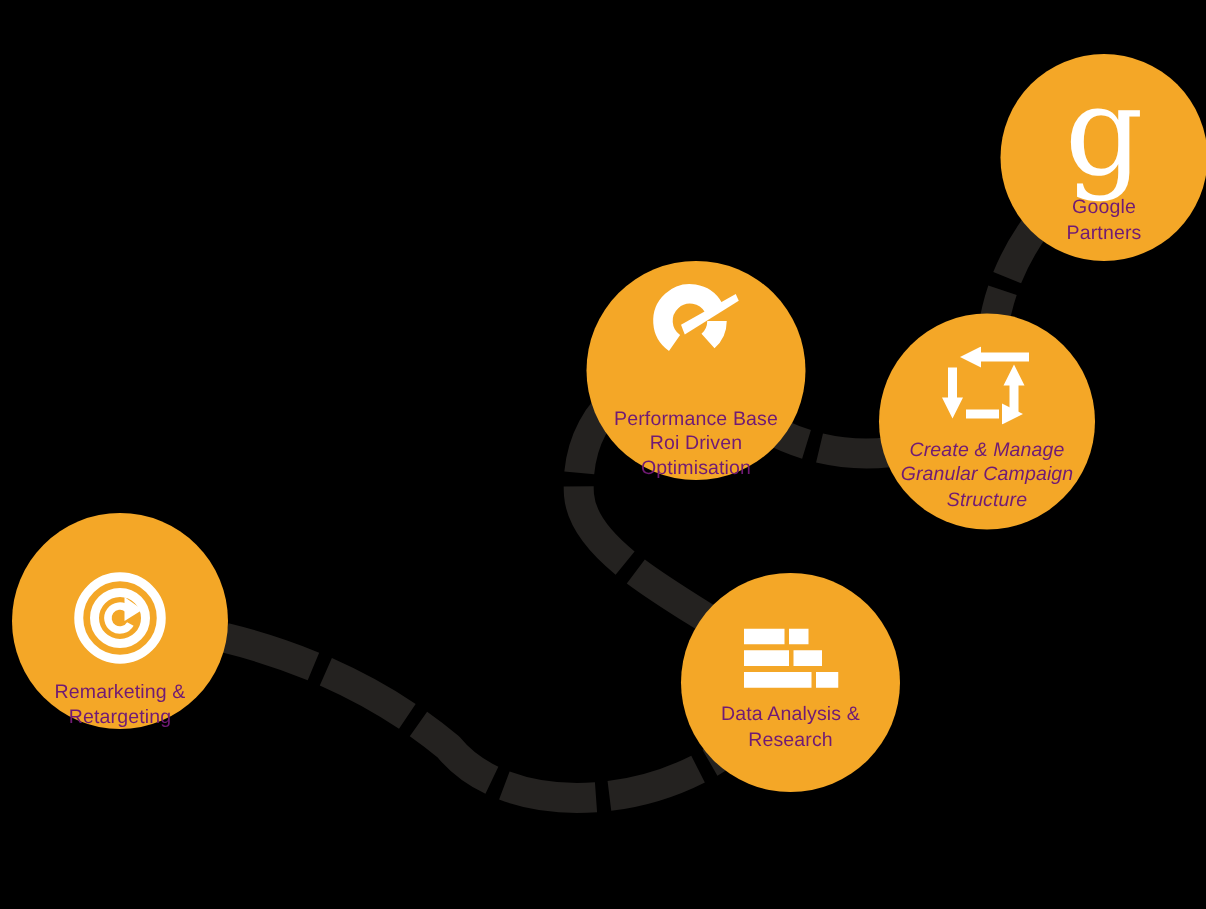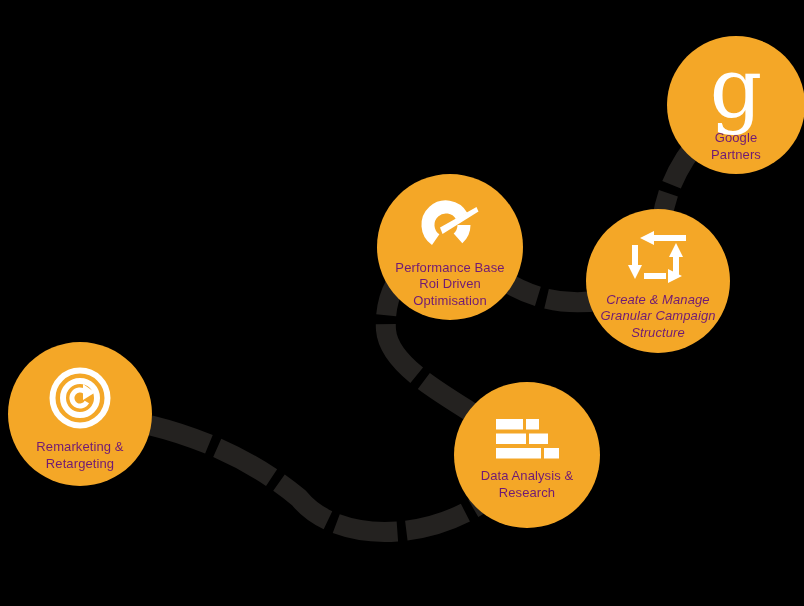--- a/index.html
+++ b/index.html
@@ -14,24 +14,24 @@
     background:#F4A727;
     display:flex;flex-direction:column;align-items:center;justify-content:center;
     text-align:center;box-sizing:border-box;padding-top:10px;
   }
   .node .icon{display:block;line-height:0;margin-bottom:9px;}
   .node .label{
     color:#701a75;font-size:13px;line-height:1.26;font-weight:400;
     white-space:pre-line;letter-spacing:.1px;
   }
   
-  .node-remarketing      {left:8px;  top:342px; width:144px;height:144px;}
+  .node-remarketing      {left:8px;  top:342px; width:144px;height:144px;justify-content:flex-end;}
   .node-forward-thinking {left:227px;top:426px; width:144px;height:144px;}
   .node-data-analysis    {left:454px;top:382px; width:146px;height:146px;}
-  .node-performance      {left:377px;top:174px; width:146px;height:146px;}
+  .node-performance      {left:391px;top:174px; width:146px;height:146px;justify-content:space-between;}
   .node-create-manage    {left:586px;top:209px; width:144px;height:144px;font-style:italic;}
   .node-google-partners  {left:667px;top:36px;  width:138px;height:138px;padding-top:4px;}
   .g-glyph{
     font-family:"DejaVu Serif", serif;color:#fff;
     font-size:82px;line-height:.92;display:block;margin-bottom:4px;
   }
   .ic{stroke:#fff;fill:none;}
   .ic-fill{fill:#fff;stroke:none;}
 </style>
 </head>

